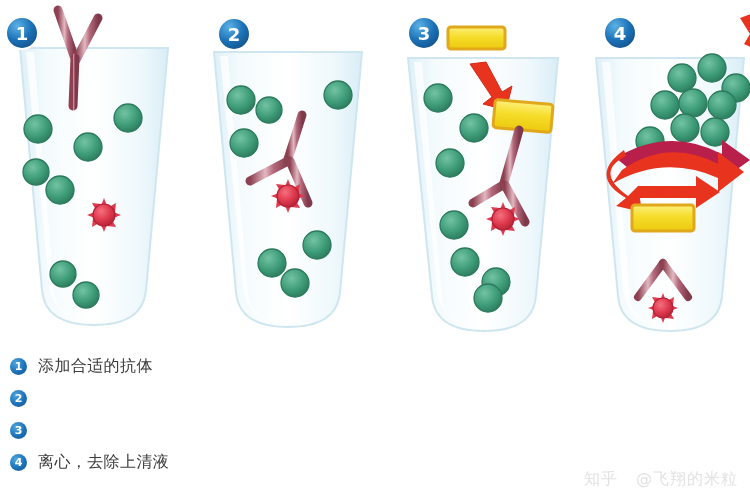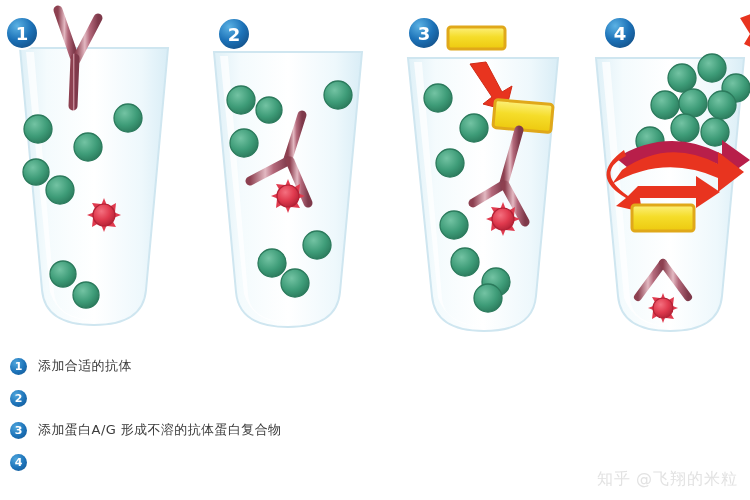--- a/index.html
+++ b/index.html
@@ -63,39 +63,39 @@
     color: #ffffff;
     font-size: 11px;
     line-height: 17px;
     text-align: center;
     font-weight: bold;
     box-shadow: 0 0 2px rgba(255,255,255,0.9);
     font-family: "DejaVu Sans", sans-serif;
   }
   .legend-text {
     margin-left: 11px;
-    font-size: 13px;
+    font-size: 16px;
     color: #3b3b3b;
     font-family: "DejaVu Sans", "Liberation Sans", sans-serif;
     letter-spacing: 0.4px;
     white-space: nowrap;
   }
 
   
   .watermark {
     position: absolute;
     right: 12px;
     bottom: 10px;
     font-size: 16px;
     color: #e2e2e2;
     font-family: "DejaVu Sans", "Liberation Sans", sans-serif;
     letter-spacing: 1px;
     user-select: none;
   }
-  .wm-brand { margin-right: 5px; }
+  .wm-brand { margin-right: 18px; }
 </style>
 </head>
 <body>
 
 <div id="figure">
 
   <div class="diagram-area">
 
     <div class="panel panel-1">
       <svg width="190" height="345" viewBox="0 0 190 345" xmlns="http://www.w3.org/2000/svg">
@@ -331,24 +331,24 @@
   <div class="legend">
     <div class="legend-row">
       <div class="legend-badge">1</div>
       <div class="legend-text">添加合适的抗体</div>
     </div>
     <div class="legend-row">
       <div class="legend-badge">2</div>
     </div>
     <div class="legend-row">
       <div class="legend-badge">3</div>
-      <div class="legend-text">添加蛋白A/G  形成不溶的抗体蛋白复合物</div>
     </div>
     <div class="legend-row">
       <div class="legend-badge">4</div>
+      <div class="legend-text">离心，去除上清液</div>
     </div>
   </div>
 
   <div class="watermark">
     <span class="wm-brand">知乎</span><span>@飞翔的米粒</span>
   </div>
 
 </div>
 
 </body></html>

